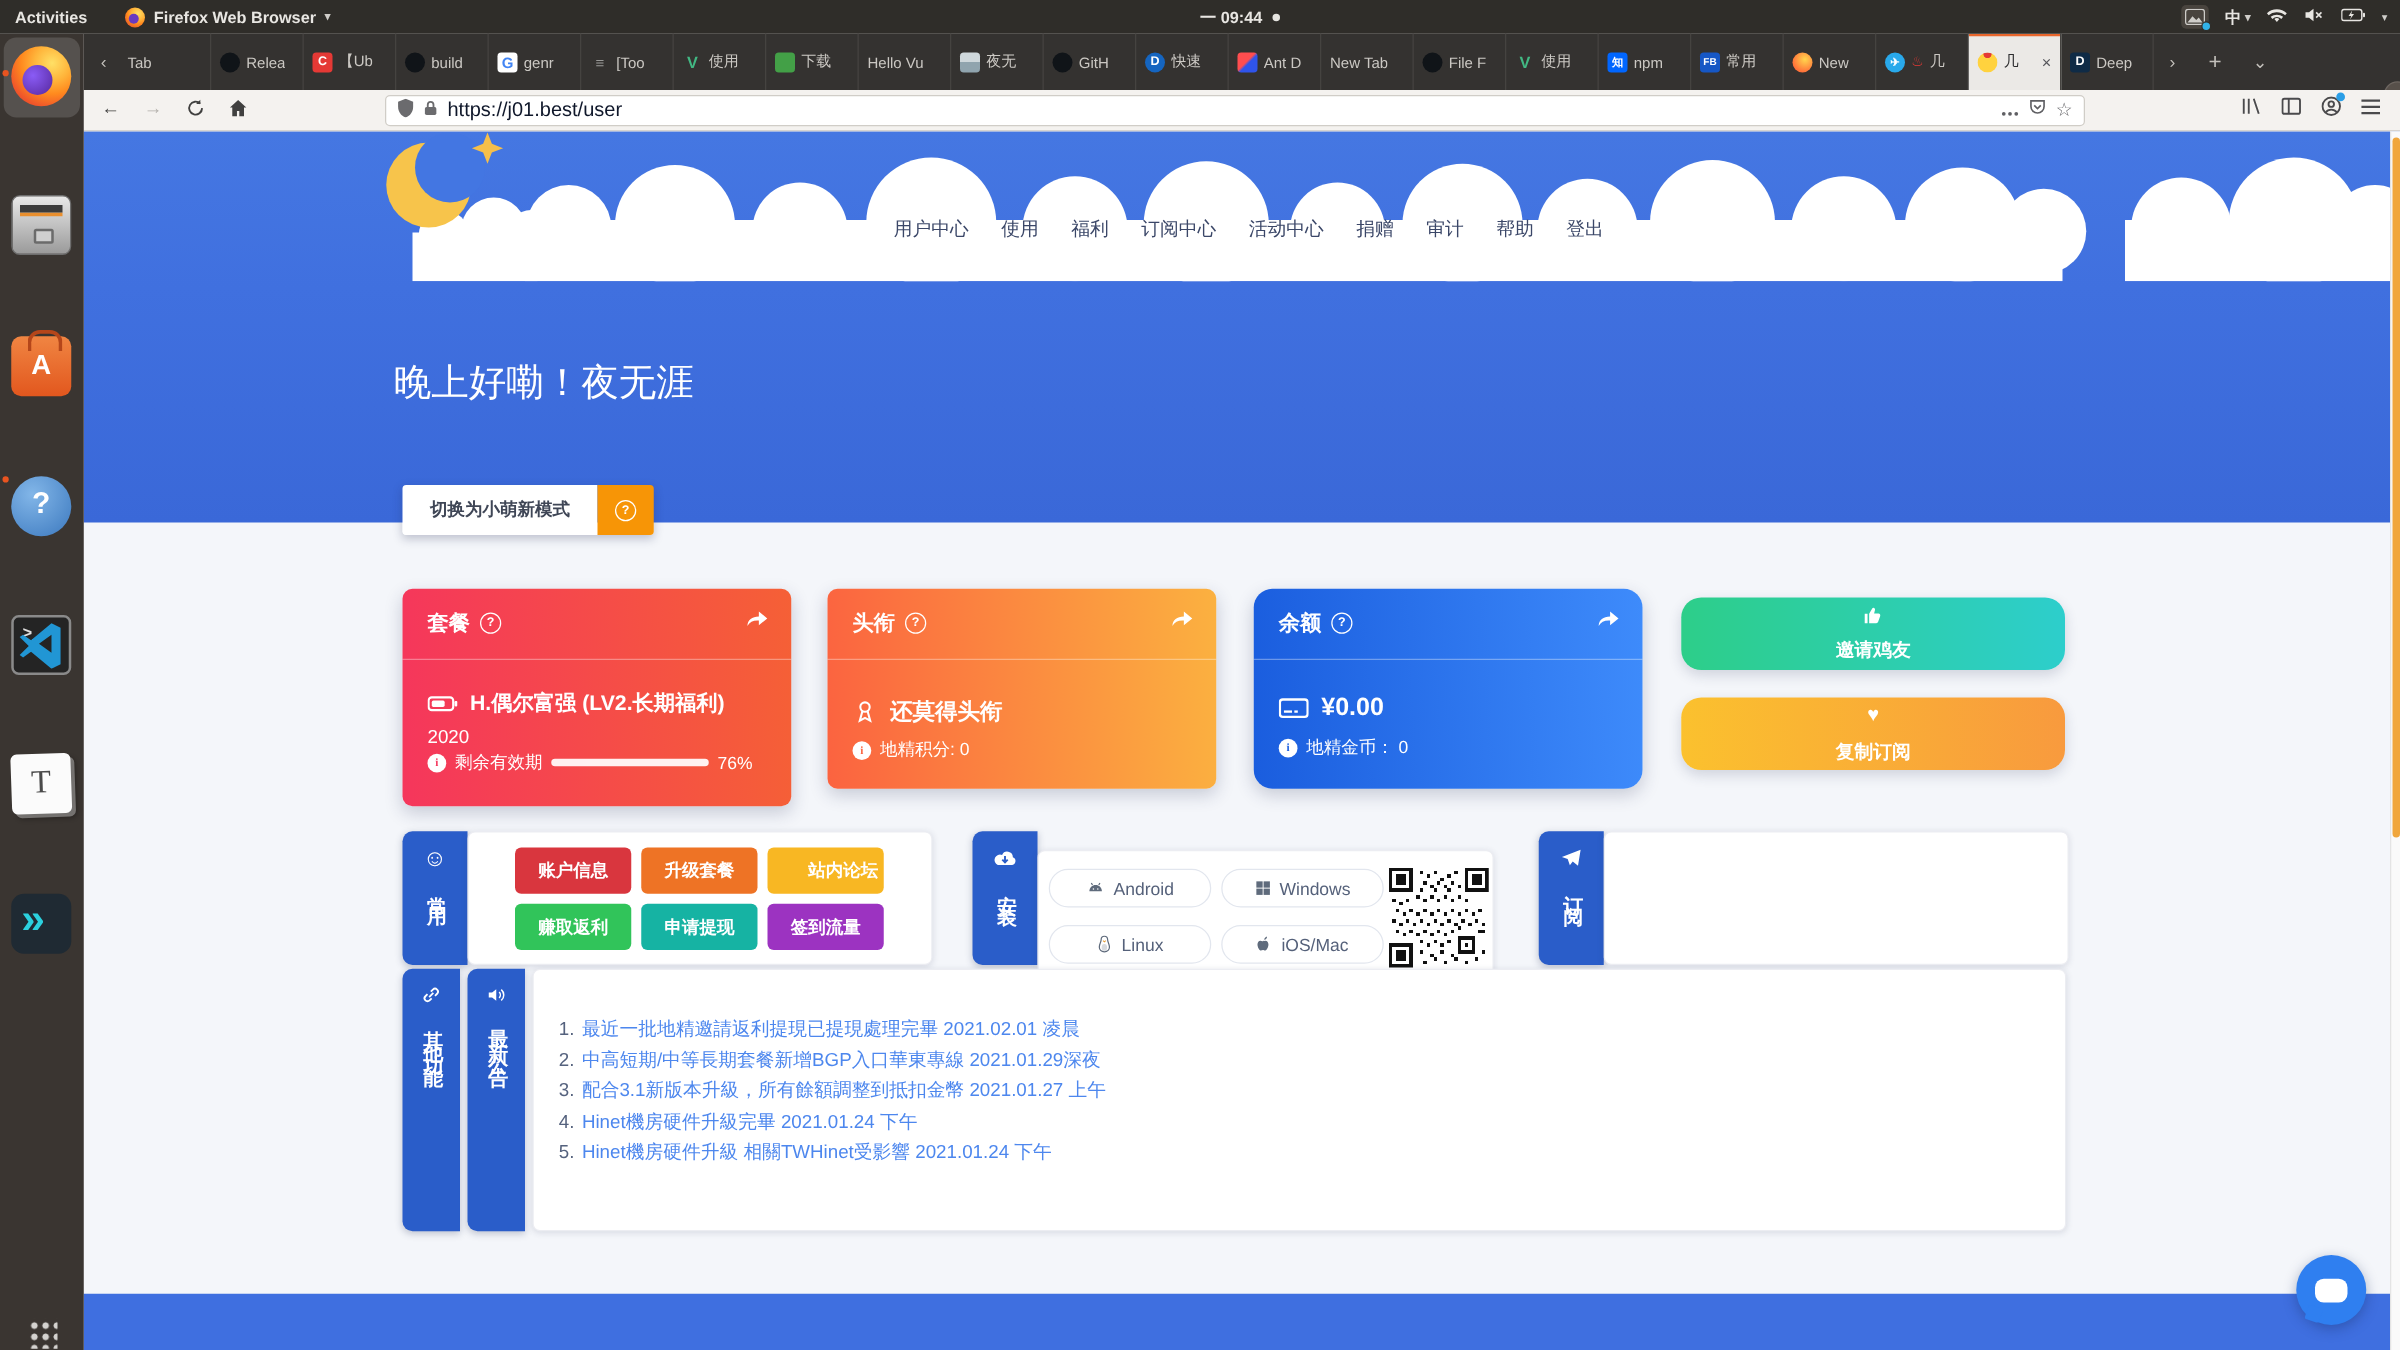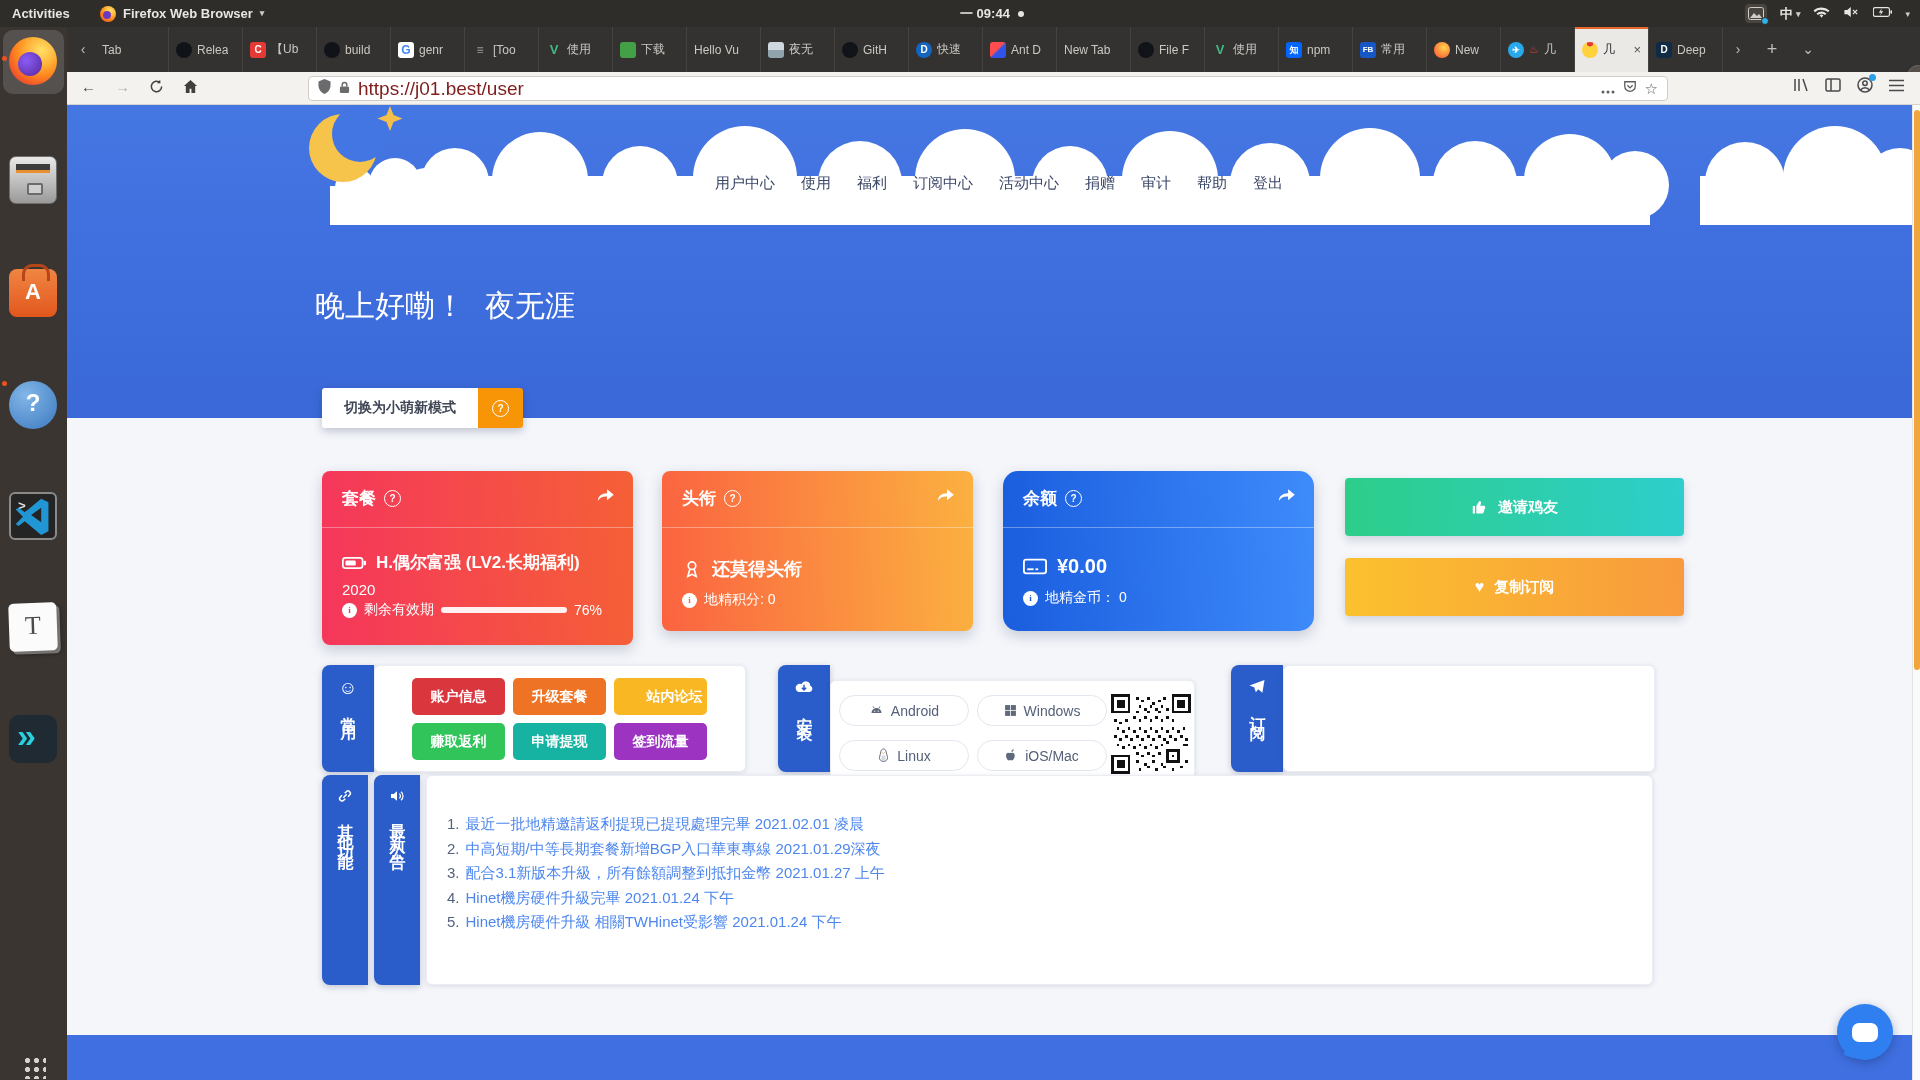--- a/index.html
+++ b/index.html
@@ -75,31 +75,31 @@
   .fav-deepl { background:#0f2b46; }
   .pfx { color:#e53935; font-size:11px; flex:none; }
   .pfx:empty, .tclose:empty { display:none; }
   .tclose { margin-left:auto; color:#55555a; font-size:13px; flex:none; }
   .tsbtn { position:absolute; top:0; height:45px; line-height:45px; color:#c2bfba; font-size:14px; text-align:center; }
   .winbtn { position:absolute; top:38px; width:22px; height:22px; border-radius:50%; background:#57504a; border:1px solid #6e6761; color:#d8d4cf; font-size:11px; text-align:center; line-height:20px; }
 
   #navbar { position:absolute; left:67px; top:72px; width:1853px; height:33px; background:#f4f2ef; border-bottom:1px solid #d6d3cf; z-index:30; }
   .navico { position:absolute; top:6px; color:#40403f; font-size:15px; }
   #urlbar { position:absolute; left:241px; top:4px; width:1360px; height:25px; background:#fff; border:1px solid #d0cdc7; border-radius:4px; display:flex; align-items:center; gap:8px; padding:0 9px; }
-  #urltext { font-size:19px; color:#7f1d1d; flex:1; }
+  #urltext { font-size:16px; color:#0f172a; flex:1; }
   #nav-right { position:absolute; right:16px; top:5px; display:flex; align-items:center; gap:16px; color:#4a4a4c; }
   .acct { position:relative; }
   .acct .bdot { position:absolute; right:-3px; top:-3px; width:7px; height:7px; border-radius:50%; background:#2a9ee6; }
 
   
   #page-header { position:absolute; left:67px; top:105px; width:1853px; height:313px; background:linear-gradient(180deg,#4577e2 0%,#4070df 40%,#3a68d8 100%); }
   #cloudsvg { position:absolute; left:67px; top:105px; }
   #site-nav { position:absolute; left:715px; top:174px; display:flex; gap:26px; z-index:5; }
   .navlink { color:#3b4768; font-size:15px; font-weight:500; text-decoration:none; cursor:pointer; }
-  #greeting-row { position:absolute; left:315px; top:286px; color:#fff; font-size:30px; font-weight:500; display:flex; gap:20px; z-index:5; }
+  #greeting-row { position:absolute; left:315px; top:286px; color:#fff; font-size:30px; font-weight:500; display:flex; z-index:5; }
   #stats { position:absolute; left:1345px; top:282px; display:flex; gap:20px; z-index:5; }
   .stat { color:#fff; }
   .stat-top { display:flex; align-items:center; gap:6px; font-size:12.5px; font-weight:bold; }
   .dot { width:9px; height:9px; border-radius:50%; }
   .dot-green { background:#2dce89; } .dot-orange { background:#fb8c00; } .dot-red { background:#f5365c; }
   .stat-value { font-size:22px; font-weight:500; margin-top:5px; }
   #mode-toggle { position:absolute; left:322px; top:388px; height:40px; display:flex; z-index:6; box-shadow:0 3px 8px rgba(30,40,80,.25); border-radius:3px; cursor:pointer; }
   #mode-label { background:#fff; width:156px; border-radius:3px 0 0 3px; display:flex; align-items:center; justify-content:center; font-size:14px; font-weight:bold; color:#3f4656; }
   #mode-help { background:#f79506; width:45px; border-radius:0 3px 3px 0; display:flex; align-items:center; justify-content:center; }
   .qc { width:17px; height:17px; border:1.5px solid #fff; border-radius:50%; color:#fff; font-size:10px; font-weight:bold; display:flex; align-items:center; justify-content:center; }
@@ -112,21 +112,21 @@
   .chead { position:absolute; left:20px; top:16px; display:flex; align-items:center; gap:8px; font-size:17px; font-weight:bold; }
   .cshare { position:absolute; right:18px; top:16px; }
   .cdivider { position:absolute; left:0; right:0; top:56px; border-top:1px solid rgba(255,255,255,.35); }
   .cname { position:absolute; left:20px; display:flex; align-items:center; gap:10px; font-size:17px; font-weight:bold; }
   .csub { position:absolute; left:20px; font-size:15px; }
   .cinfo { position:absolute; left:20px; display:flex; align-items:center; gap:7px; font-size:14px; }
   .ic { width:15px; height:15px; border-radius:50%; background:#fff; font-size:9px; font-weight:bold; display:flex; align-items:center; justify-content:center; font-family:"Liberation Serif",serif; }
   #card-plan .ic { color:#f5365c; } #card-rank .ic { color:#fb6340; } #card-balance .ic { color:#1a5dde; }
   .pbar { width:126px; height:6px; border-radius:3px; background:rgba(255,255,255,.92); overflow:hidden; }
   .pfill { height:6px; background:#2dce70; border-radius:3px; }
-  .bigbtn { position:absolute; left:1345px; width:339px; height:58px; border-radius:4px; color:#fff; font-size:15px; font-weight:bold; display:flex; align-items:center; justify-content:center; gap:10px; box-shadow:0 4px 10px rgba(40,50,90,.18); cursor:pointer; }
+  .bigbtn { position:absolute; left:1345px; width:307px; height:58px; border-radius:16px; color:#fff; font-size:15px; font-weight:bold; display:flex; align-items:center; justify-content:center; gap:10px; box-shadow:0 4px 10px rgba(40,50,90,.18); cursor:pointer;flex-direction:column; }
   #btn-invite { top:478px; background:linear-gradient(87deg,#2dce89,#2dcecc); }
   #btn-copy { top:558px; background:linear-gradient(87deg,#fbc12e,#f89a3e); }
 
   
   .vtab { position:absolute; width:52px; background:#2a5dc9; border-radius:8px 0 0 8px; color:#fff; display:flex; flex-direction:column; align-items:center; padding-top:13px; gap:7px; box-shadow:0 2px 6px rgba(40,50,90,.25); cursor:pointer; }
   .vtext { writing-mode:vertical-lr; text-orientation:upright; font-size:16px; font-weight:bold; letter-spacing:9px; }
   .panel { position:absolute; background:#fff; border-radius:6px; box-shadow:0 1px 5px rgba(50,60,90,.14); border:1px solid #ecedf2; }
   .cbtn { position:absolute; width:93px; height:37px; border-radius:5px; color:#fff; font-size:14px; font-weight:bold; display:flex; align-items:center; justify-content:center; cursor:pointer; }
   .b-red{background:#d9363e;} .b-orange{background:#ee7325;} .b-amber{background:#f8b723;}
   .b-green{background:#31c45a;} .b-teal{background:#16b3a3;} .b-purple{background:#9c33c1;}

